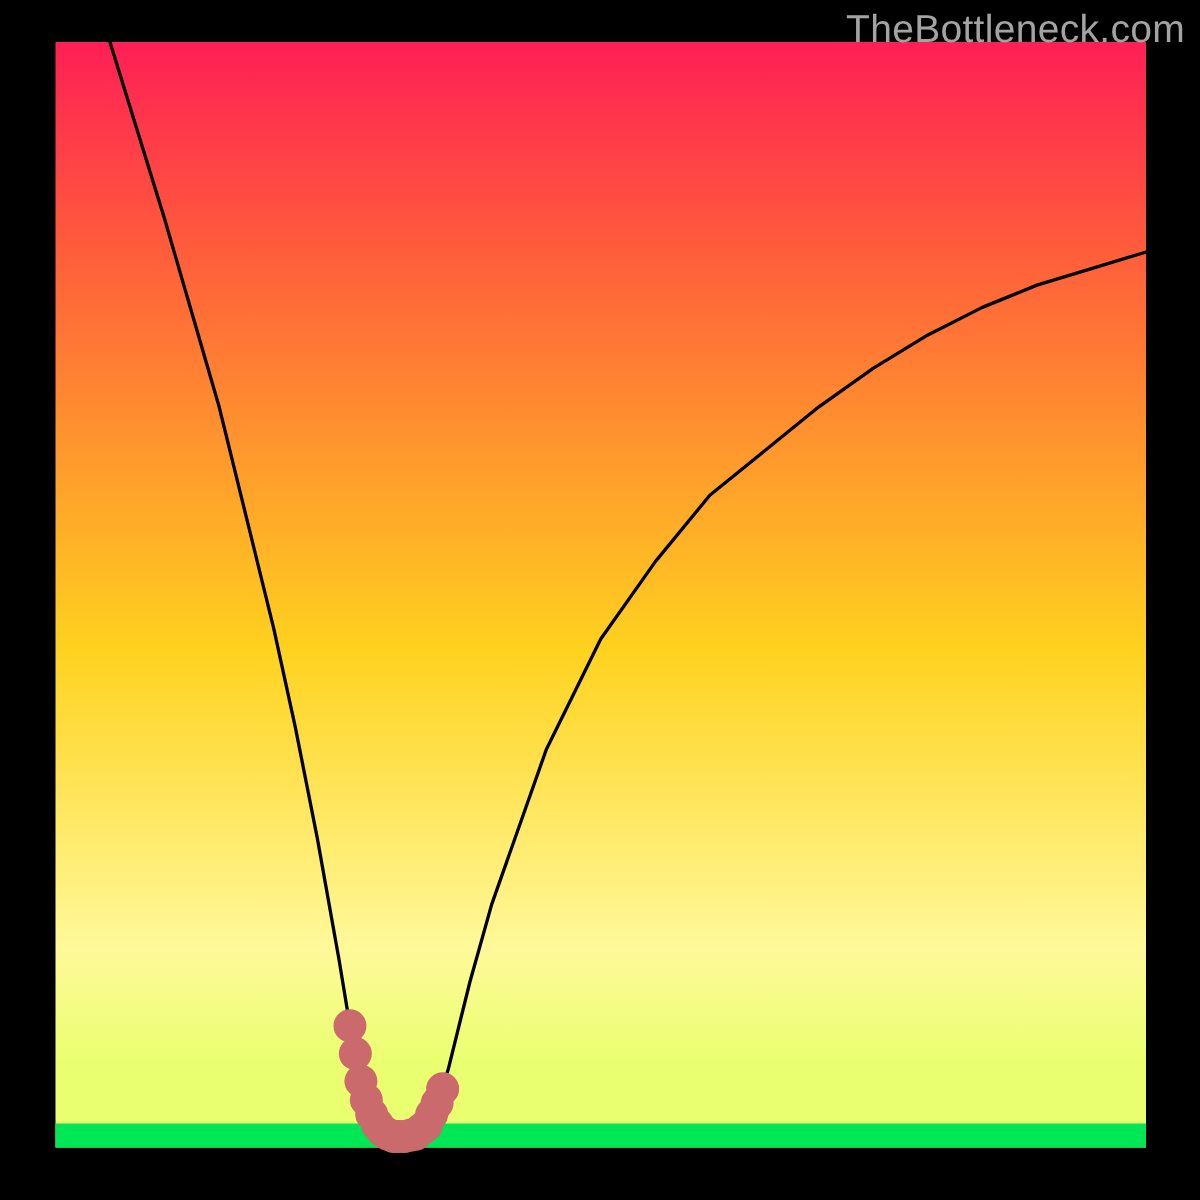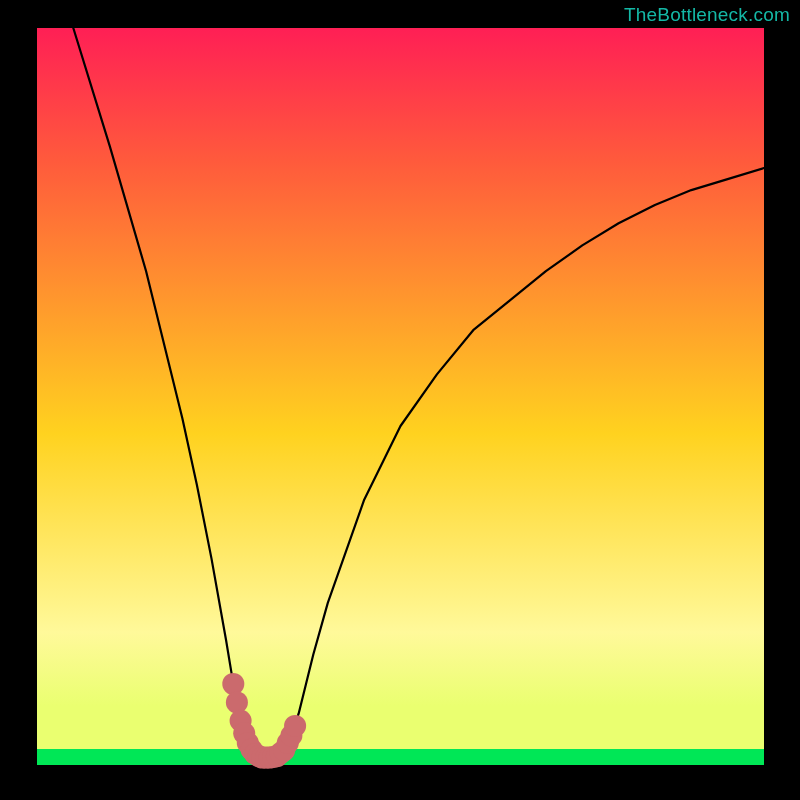--- a/index.html
+++ b/index.html
@@ -14,22 +14,22 @@
   .frame {
     position: relative;
     width: 800px;
     height: 800px;
     background: #000;
   }
   .watermark {
     position: absolute;
     top: 4px;
     right: 10px;
-    color: #14b8a6;
-    font-size: 19px;
+    color: #a3a3a3;
+    font-size: 26px;
     font-weight: 500;
     letter-spacing: 0.2px;
     z-index: 5;
   }
   svg {
     display: block;
   }
 </style>
 </head>
 <body>

